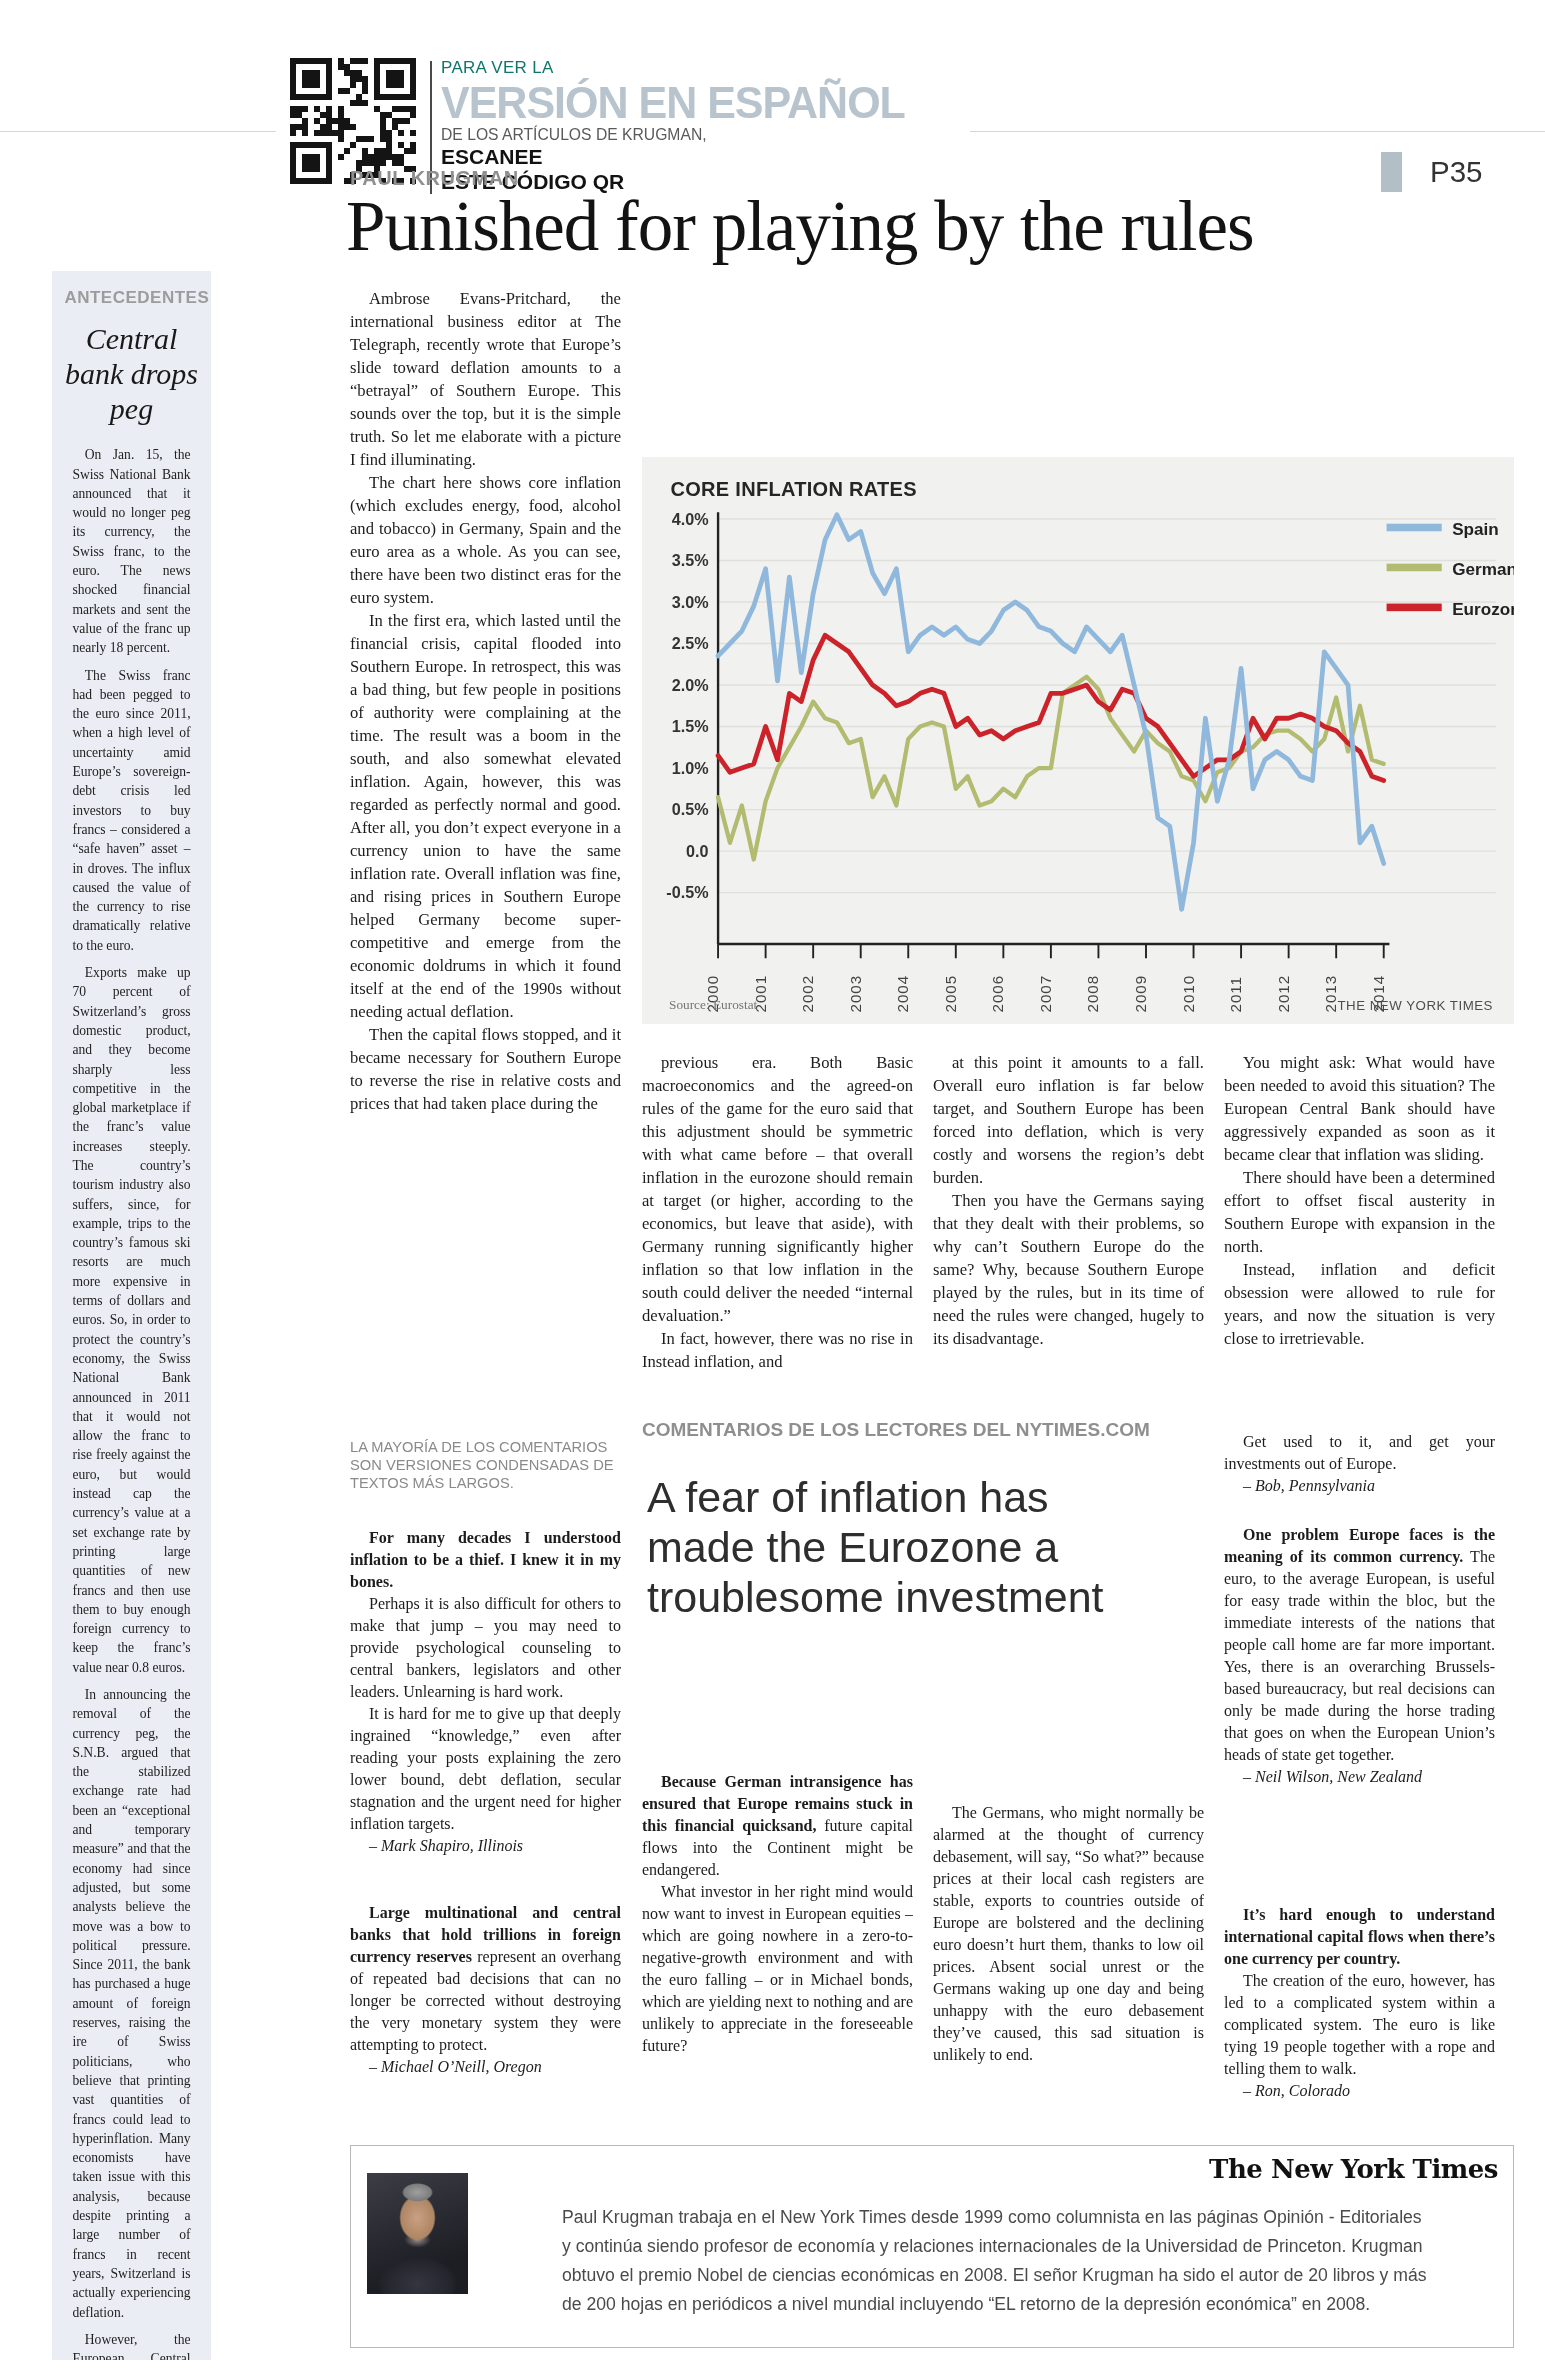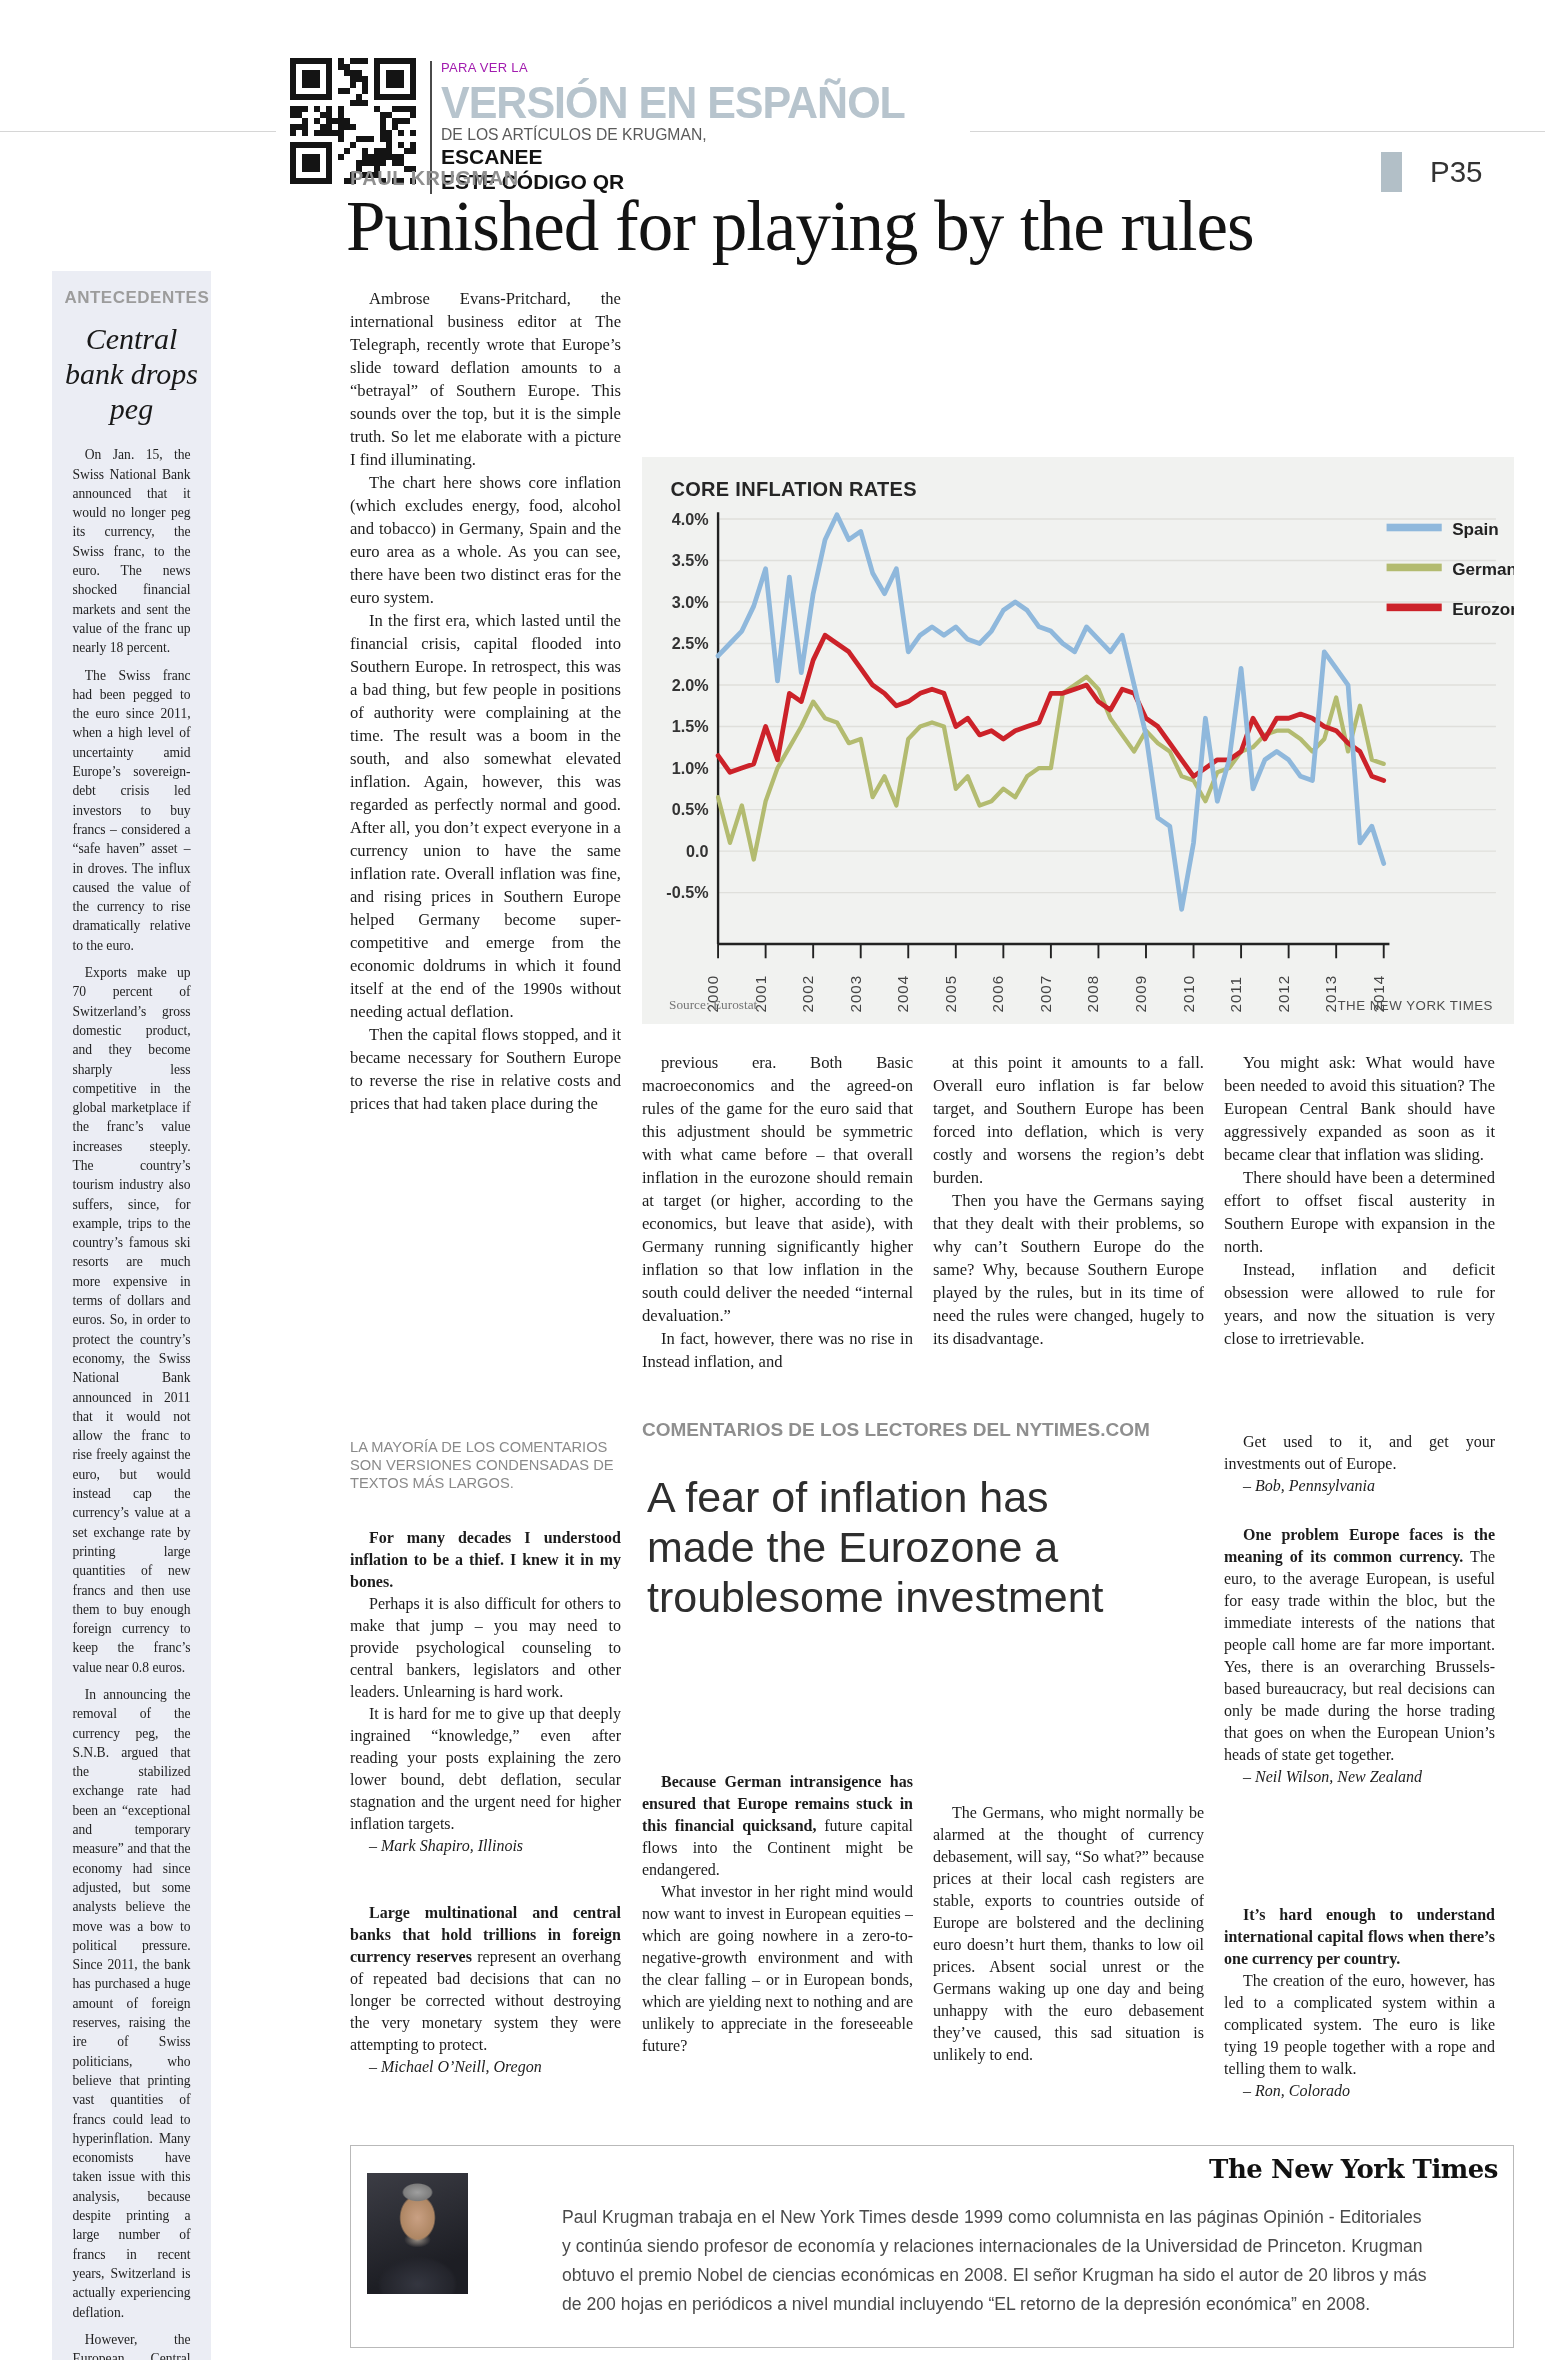--- a/index.html
+++ b/index.html
@@ -4,21 +4,21 @@
 <style>
   html,body{margin:0;padding:0;background:#fff;}
   #page{position:relative;width:1546px;height:2377px;background:#ffffff;overflow:hidden;
         font-family:"Liberation Serif",serif;color:#1d1d1d;}
   
   .topline{position:absolute;left:0;top:131px;width:1546px;height:1px;background:#d6d6d6;}
   .hdr{position:absolute;left:276px;top:48px;width:694px;height:152px;background:#fff;}
   #qr-svg{position:absolute;left:14.3px;top:9.5px;width:126px;height:126px;}
   .hdr-rule{position:absolute;left:154px;top:13.3px;width:1.9px;height:133px;background:#4a4a4a;}
   .hdr-text{position:absolute;left:165px;top:9.5px;font-family:"Liberation Sans",sans-serif;}
-  .h-small{font-size:13px;color:#a21caf;letter-spacing:0.3px;line-height:19px;}
+  .h-small{font-size:17px;color:#0f766e;letter-spacing:0.3px;line-height:19px;}
   .h-big{font-size:43px;font-weight:bold;color:#b7c4cd;letter-spacing:-1px;line-height:46px;margin:1.9px 0 1.9px 0;
          transform:scaleY(1.05);transform-origin:left top;white-space:nowrap;}
   .h-small2{font-size:15.7px;color:#5a5a5a;line-height:18px;}
   .h-bold{font-size:21px;font-weight:bold;color:#121212;line-height:25px;}
   .pgtab{position:absolute;left:1381px;top:152px;width:21px;height:40px;background:#b2bfc7;}
   .pgnum{position:absolute;left:1430px;top:155px;font-family:"Liberation Sans",sans-serif;
          font-size:29.5px;color:#333;}
   
   .sidebar{position:absolute;left:52px;top:271px;width:159px;height:2089px;background:#ebedf4;
            box-sizing:border-box;padding:17px 12.4px 0 12.4px;overflow:hidden;}
@@ -427,21 +427,21 @@
     <p class="author">– Mark Shapiro, Illinois</p>
   </div>
 
   <div class="col cbody" style="left:350px;top:1902px;">
     <p><b class="lead">Large multinational and central banks that hold trillions in foreign currency reserves</b><span> represent an overhang of repeated bad decisions that can no longer be corrected without destroying the very monetary system they were attempting to protect.</span></p>
     <p class="author">– Michael O’Neill, Oregon</p>
   </div>
 
   <div class="col cbody" style="left:642px;top:1771px;">
     <p><b class="lead">Because German intransigence has ensured that Europe remains stuck in this financial quicksand,</b><span> future capital flows into the Continent might be endangered.</span></p>
-    <p>What investor in her right mind would now want to invest in European equities – which are going nowhere in a zero-to-negative-growth environment and with the clear falling – or in European bonds, which are yielding next to nothing and are unlikely to appreciate in the foreseeable future?</p>
+    <p>What investor in her right mind would now want to invest in European equities – which are going nowhere in a zero-to-negative-growth environment and with the euro falling – or in Michael bonds, which are yielding next to nothing and are unlikely to appreciate in the foreseeable future?</p>
   </div>
 
   <div class="col cbody" style="left:933px;top:1802px;">
     <p>The Germans, who might normally be alarmed at the thought of currency debasement, will say, “So what?” because prices at their local cash registers are stable, exports to countries outside of Europe are bolstered and the declining euro doesn’t hurt them, thanks to low oil prices. Absent social unrest or the Germans waking up one day and being unhappy with the euro debasement they’ve caused, this sad situation is unlikely to end.</p>
   </div>
 
   <div class="col cbody" style="left:1224px;top:1431px;">
     <p>Get used to it, and get your investments out of Europe.</p>
     <p class="author">– Bob, Pennsylvania</p>
   </div>

